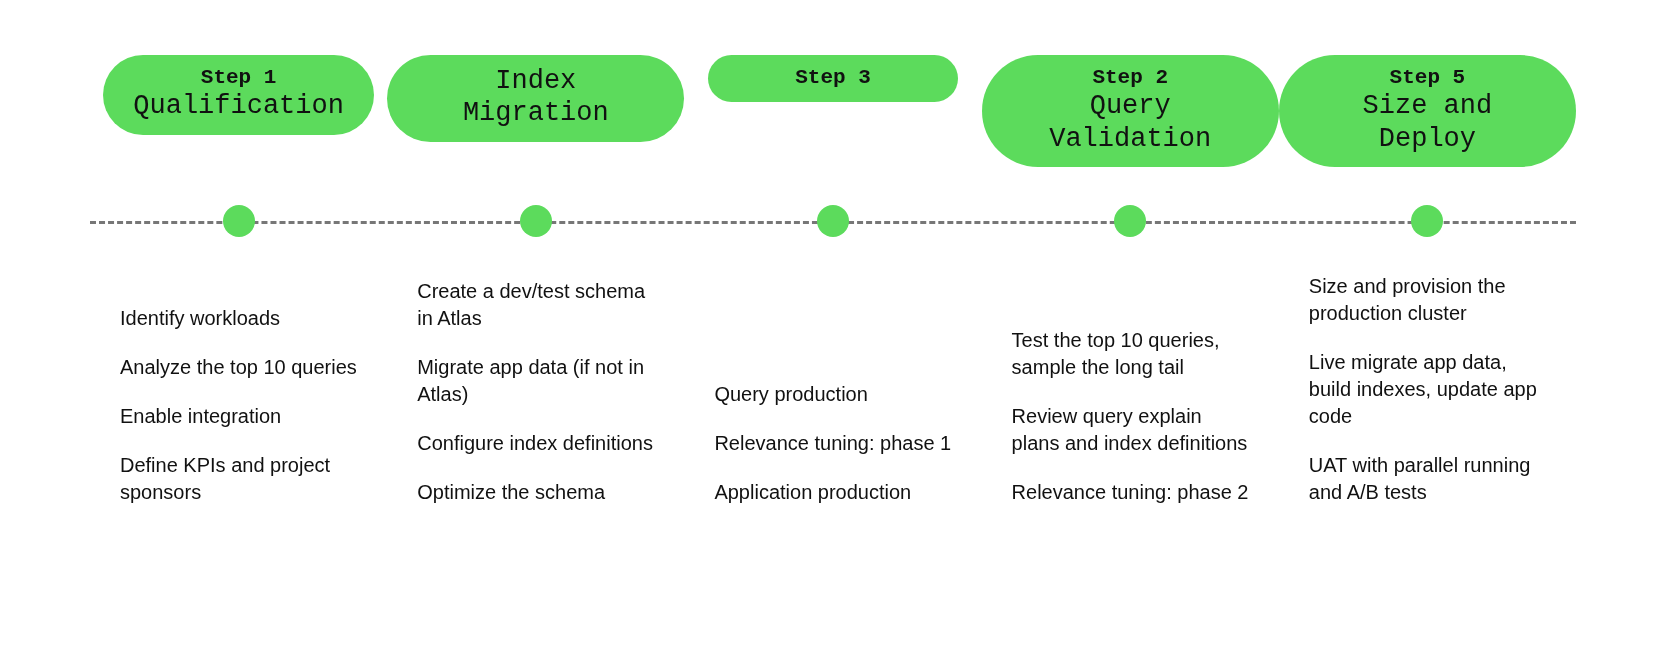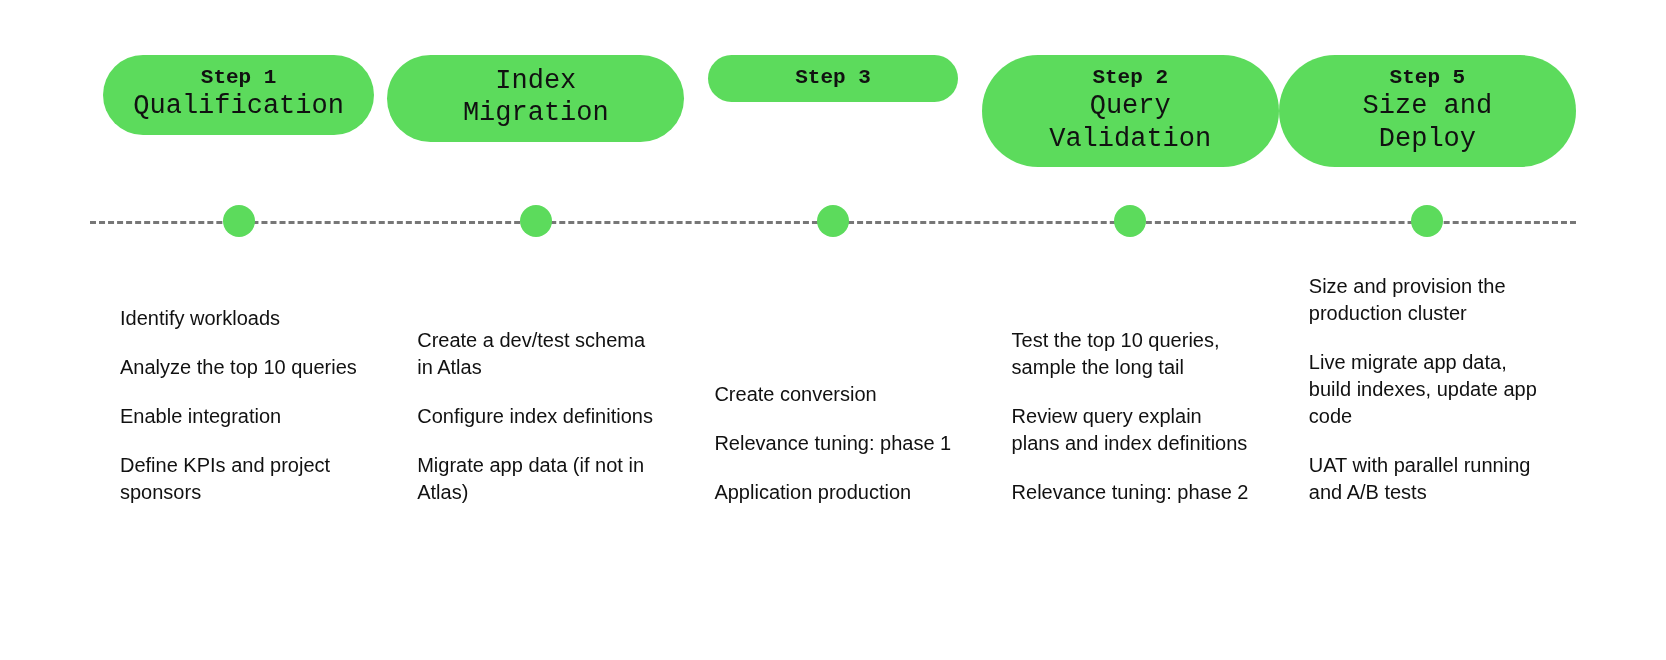--- a/index.html
+++ b/index.html
@@ -155,25 +155,26 @@
 
 <div class="details-row">
   <div class="details-col">
     <div class="detail-item">Identify workloads</div>
     <div class="detail-item">Analyze the top 10 queries</div>
     <div class="detail-item">Enable integration</div>
     <div class="detail-item">Define KPIs and project sponsors</div>
   </div>
   <div class="details-col">
     <div class="detail-item">Create a dev/test schema in Atlas</div>
+    <div class="detail-item">Migrate app data (if not in Atlas)</div>
     <div class="detail-item">Configure index definitions</div>
-    <div class="detail-item">Migrate app data (if not in Atlas)</div>
+    <div class="detail-item">Optimize the schema</div>
   </div>
   <div class="details-col">
-    <div class="detail-item">Create conversion</div>
+    <div class="detail-item">Query production</div>
     <div class="detail-item">Relevance tuning: phase 1</div>
     <div class="detail-item">Application production</div>
   </div>
   <div class="details-col">
     <div class="detail-item">Test the top 10 queries, sample the long tail</div>
     <div class="detail-item">Review query explain plans and index definitions</div>
     <div class="detail-item">Relevance tuning: phase 2</div>
   </div>
   <div class="details-col">
     <div class="detail-item">Size and provision the production cluster</div>

